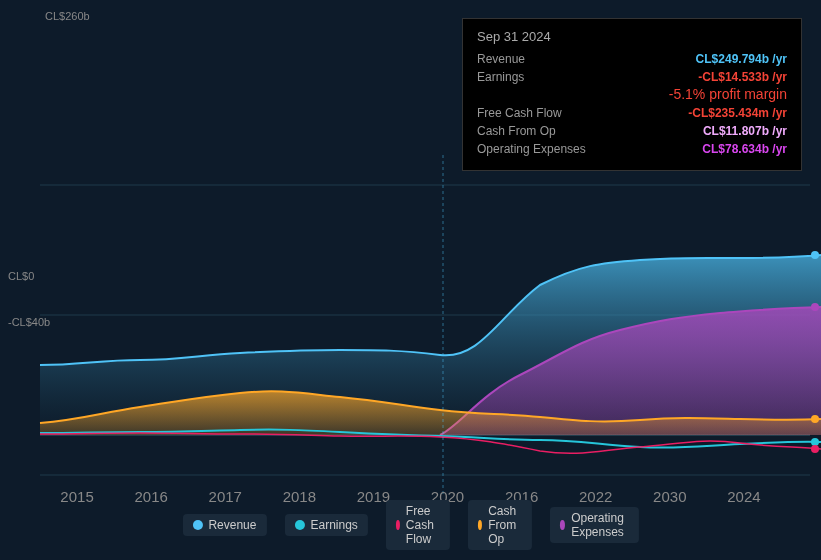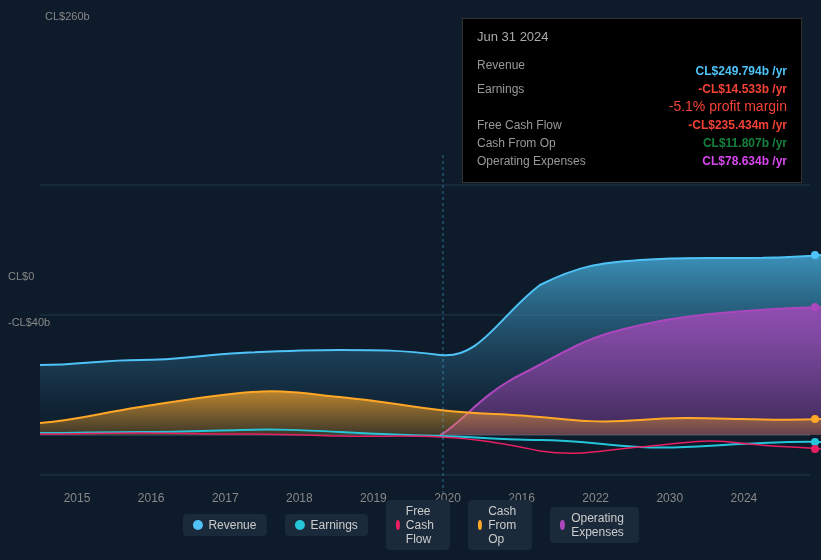--- a/index.html
+++ b/index.html
@@ -31,23 +31,23 @@
     }
     .tooltip-row {
       display: flex;
       justify-content: space-between;
       align-items: center;
       font-size: 12px;
       margin-bottom: 4px;
     }
     .tooltip-label { color: #999; }
     .tooltip-val { font-weight: bold; }
-    .val-blue { color: #4fc3f7; margin-top: 12px; }
+    .val-blue { color: #4fc3f7; }
     .val-red { color: #f44336; }
-    .val-orange { color: #15803d; }
+    .val-orange { color: #f0abfc; }
     .val-white { color: #d946ef; }
     .profit-margin {
       color: #f44336;
       font-size: 14px;
       text-align: right;
       margin-top: -2px;
       margin-bottom: 4px;
     }
     .y-label {
       position: absolute;
@@ -62,21 +62,21 @@
     .x-axis {
       position: absolute;
       bottom: 55px;
       left: 0;
       right: 0;
       display: flex;
       justify-content: space-around;
       padding: 0 40px;
     }
     .x-label {
-      font-size: 12px;
+      font-size: 15px;
       color: #888;
     }
 
     
     .legend {
       position: absolute;
       bottom: 10px;
       left: 50%;
       transform: translateX(-50%);
       display: flex;
@@ -105,21 +105,21 @@
       top: 0;
       left: 0;
       width: 821px;
       height: 400px;
     }
   </style>
 </head>
 <body>
 
 <div class="tooltip-box">
-  <div class="tooltip-title">Jun 31 2024</div>
+  <div class="tooltip-title">Sep 31 2024</div>
 
   <div class="tooltip-row">
     <span class="tooltip-label">Revenue</span>
     <span class="tooltip-val val-blue">CL$249.794b /yr</span>
   </div>
   <div class="tooltip-row">
     <span class="tooltip-label">Earnings</span>
     <span class="tooltip-val val-red">-CL$14.533b /yr</span>
   </div>
   <div class="profit-margin">-5.1% profit margin</div>

